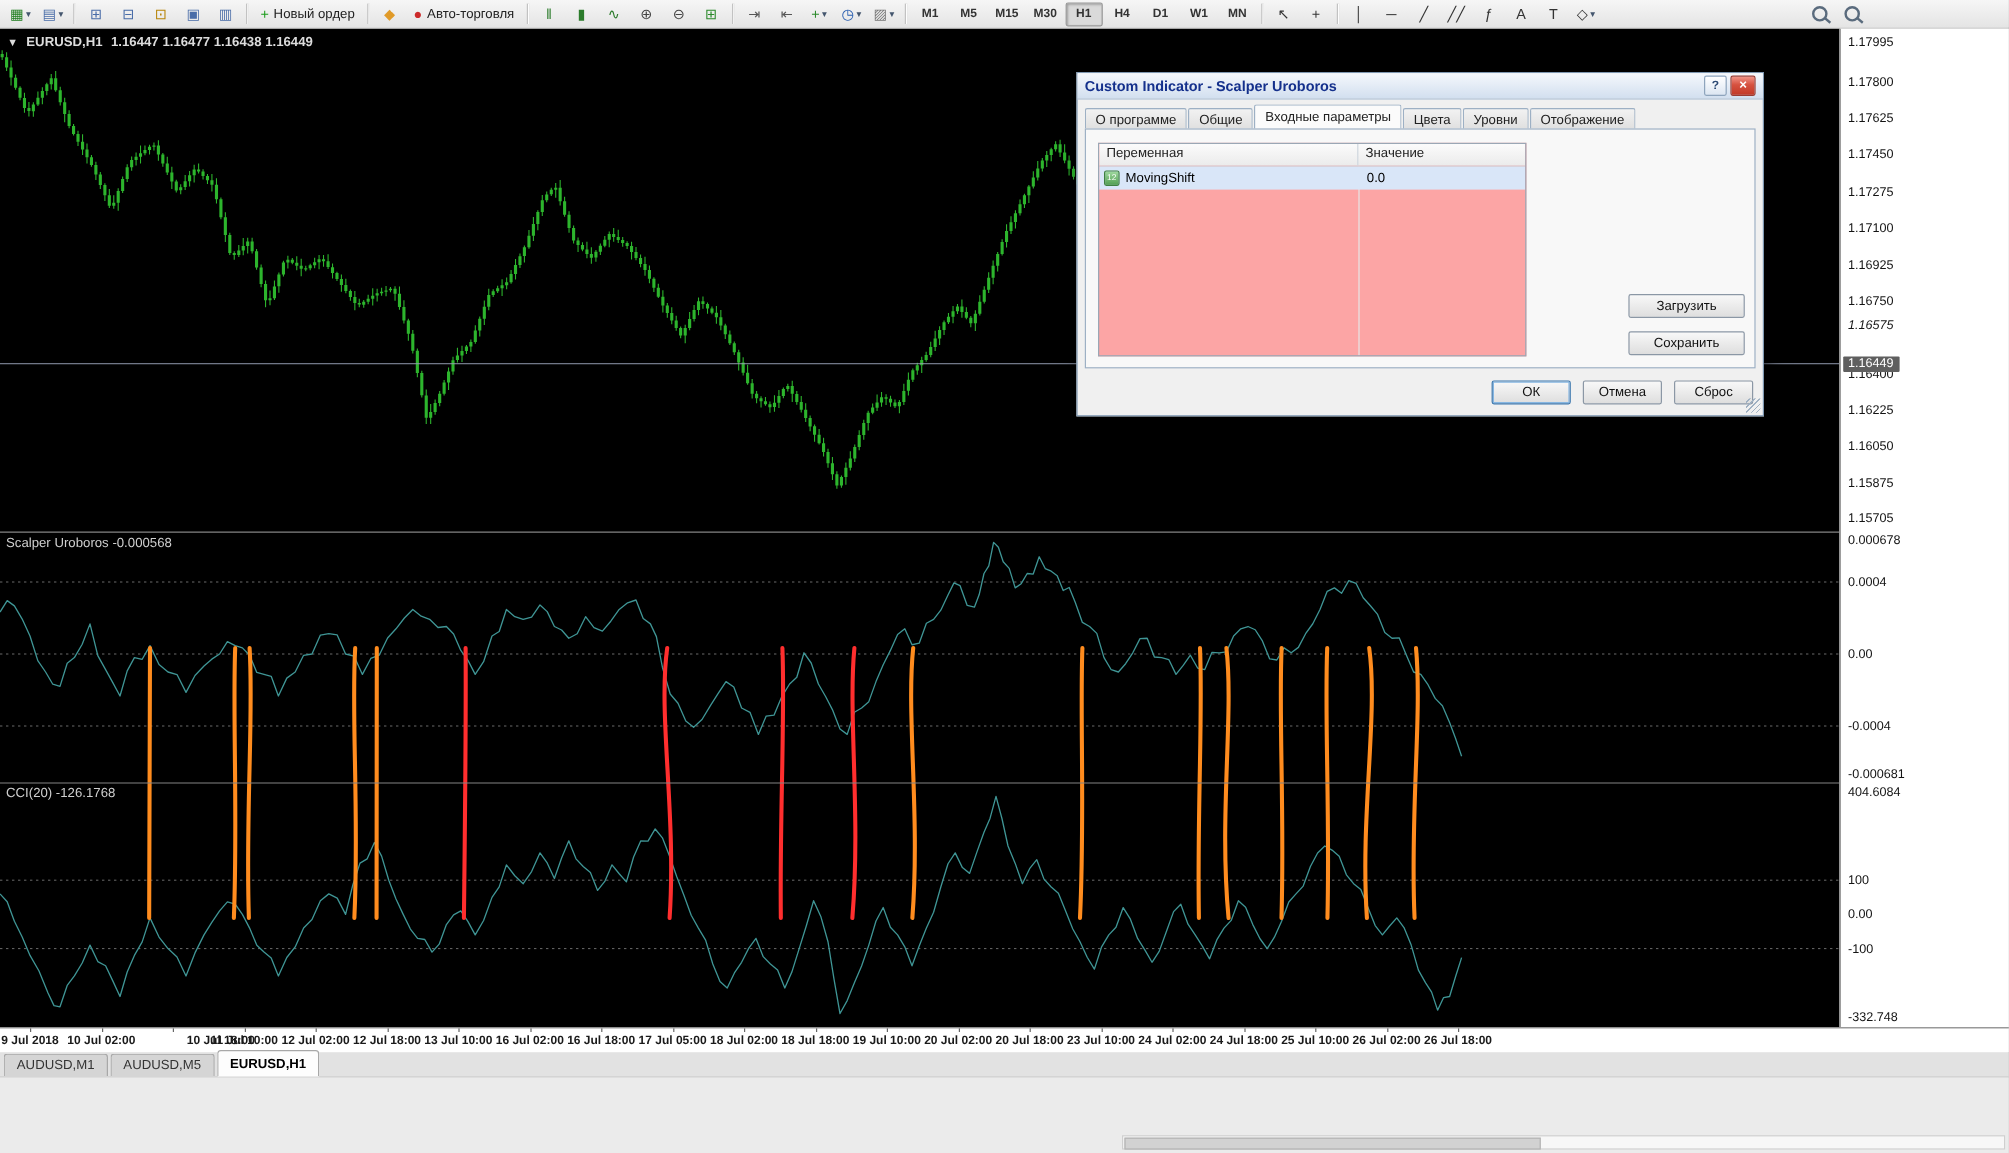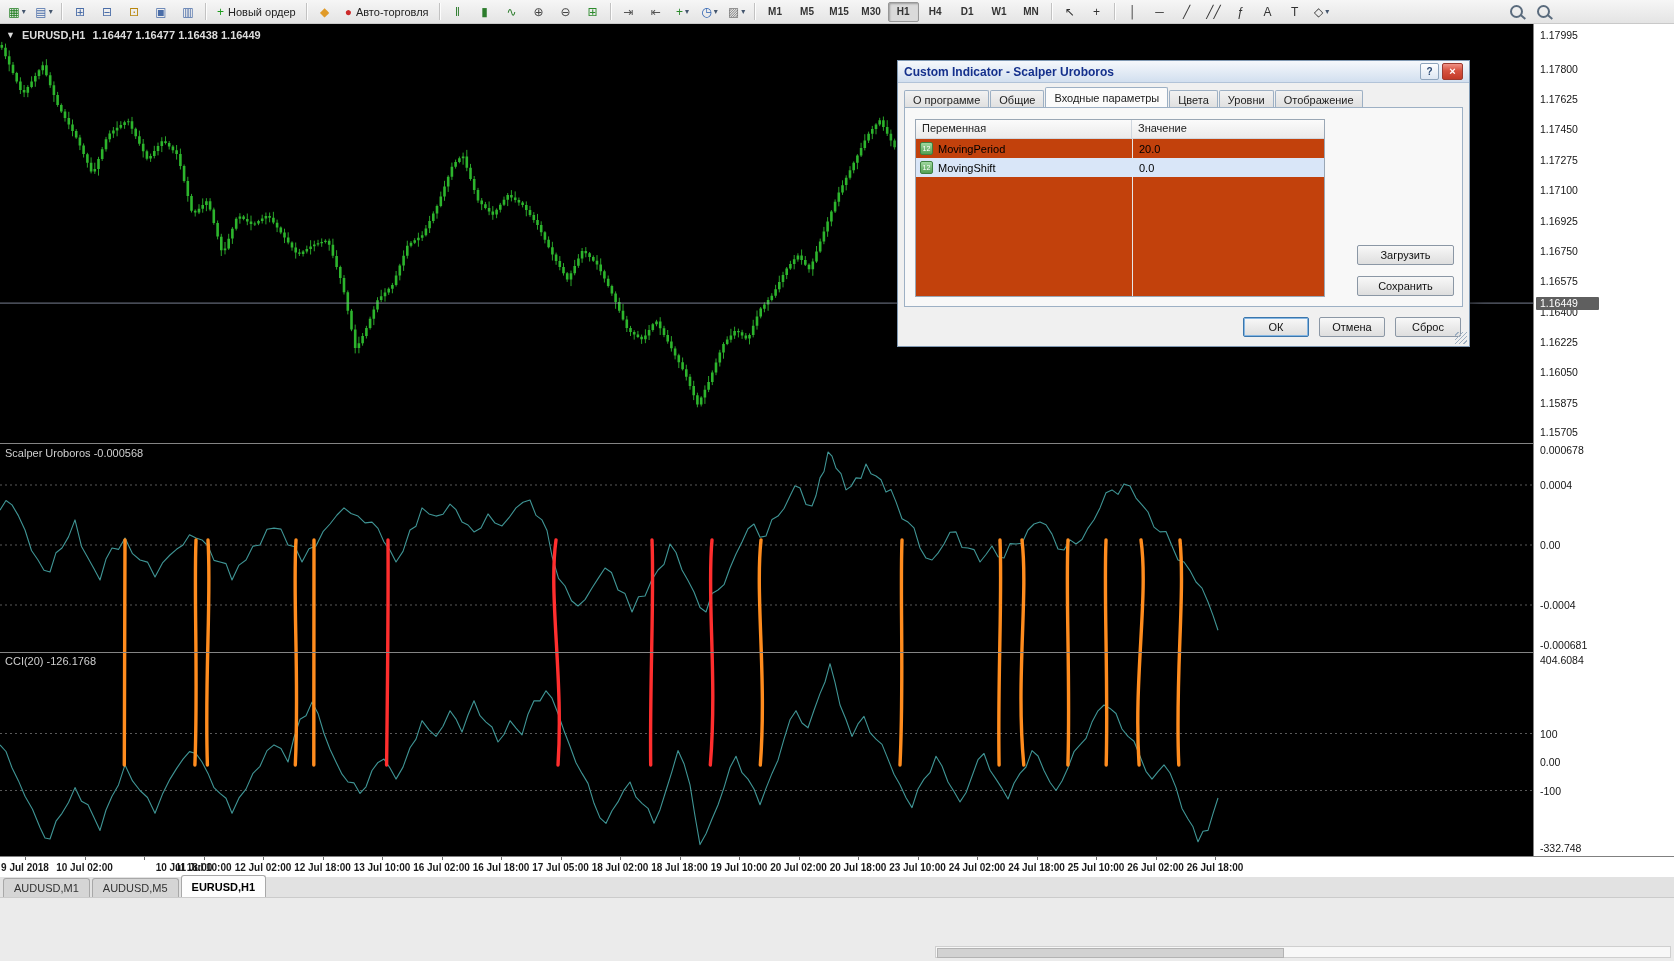--- a/index.html
+++ b/index.html
@@ -31,21 +31,21 @@
   #chart{position:absolute;left:0;top:0;}
   .chart-title{position:absolute;left:6px;top:5px;color:#dcdcdc;font-size:11px;font-weight:bold;
     display:flex;gap:7px;align-items:center;pointer-events:none;}
   .chart-title .tri{font-size:9px;}
   .ind-label{position:absolute;left:5px;color:#cfcfcf;font-size:11px;pointer-events:none;}
 
   
   .scale-col{position:absolute;left:1533px;top:24px;width:141px;height:832px;background:#ffffff;
     border-left:1px solid #858585;box-sizing:border-box;}
   .slabel{position:absolute;left:6px;font-size:10.5px;color:#141414;white-space:nowrap;}
-  .slabel.badge{background:#5f5f5f;color:#fff;left:2px;padding:0 21px 1px 4px;border-radius:1px;}
+  .slabel.badge{background:#5f5f5f;color:#fff;left:2px;padding:0 5px 1px 4px;border-radius:1px;}
 
   
   .time-axis{position:absolute;left:0;top:856px;width:1674px;height:21px;background:#fff;
     border-top:1px solid #808080;box-sizing:border-box;}
   .tick{position:absolute;top:0;width:1px;height:3px;background:#666;}
   .tlab{position:absolute;top:5px;transform:translateX(-50%);font-size:10px;font-weight:bold;
     color:#1a1a1a;white-space:nowrap;}
 
   
   .tabbar{position:absolute;left:0;top:877px;width:1674px;height:21px;background:#e2e2e2;
@@ -67,21 +67,21 @@
   .dlg-title-text{font-size:12px;font-weight:bold;color:#14308c;flex:1;}
   .dlg-help{width:17px;height:15px;border:1px solid #8ea4bc;background:linear-gradient(#fff,#dce6f2);
     border-radius:2px;font-size:10px;font-weight:bold;color:#2c4a74;display:inline-flex;align-items:center;justify-content:center;margin-right:3px;}
   .dlg-close{width:19px;height:15px;border:1px solid #9b3a30;background:linear-gradient(#f09286,#d6513f 45%,#c23a28);
     border-radius:2px;color:#fff;font-size:11px;font-weight:bold;display:inline-flex;align-items:center;justify-content:center;line-height:1;}
   .dlg-tabs{position:absolute;left:6px;top:27px;right:6px;height:20px;display:flex;align-items:flex-end;}
   .dlg-tab{height:17px;display:inline-flex;align-items:center;padding:0 8px;font-size:11px;color:#222;
     background:linear-gradient(#f2f2f2,#dfdfdf);border:1px solid #9db0c4;border-bottom:none;border-radius:2px 2px 0 0;margin-right:1px;}
   .dlg-tab.active{background:#fbfbfb;height:20px;}
   .dlg-page{position:absolute;left:6px;top:46px;right:6px;height:200px;background:#f8f8f8;border:1px solid #9db0c4;box-sizing:border-box;}
-  .dlg-table{position:absolute;left:10px;top:11px;width:410px;height:178px;background:#c2410c;border:1px solid #9aa7b5;box-sizing:border-box;overflow:hidden;}
+  .dlg-table{position:absolute;left:10px;top:11px;width:357px;height:178px;background:#fca5a5;border:1px solid #9aa7b5;box-sizing:border-box;overflow:hidden;}
   .dt-head{display:flex;height:19px;background:linear-gradient(#fbfbfb,#ebebeb);border-bottom:1px solid #cfd6de;box-sizing:border-box;}
   .dt-hcell{font-size:11px;color:#222;padding:2px 6px;box-sizing:border-box;}
   .dt-hcell.c1{width:216px;border-right:1px solid #cfd6de;}
   .dt-colsep{position:absolute;left:216px;top:19px;bottom:0;width:1px;background:#e6e6e6;}
   .dt-row{display:flex;height:19px;align-items:center;font-size:11px;color:#000;position:relative;}
   .dt-row.sel{background:#d9e6f8;}
   .dt-cell1{width:216px;display:flex;align-items:center;gap:5px;padding-left:4px;box-sizing:border-box;}
   .dt-cell2{padding-left:7px;}
   .p-icon{width:13px;height:13px;border-radius:2px;background:linear-gradient(#9fd89f,#53a053);
     border:1px solid #3e8040;color:#fff;font-size:7px;line-height:12px;text-align:center;flex:0 0 13px;box-sizing:border-box;}
@@ -288,21 +288,21 @@
 
   <div class="scale-col">
       <span class="slabel" style="top: 4.93895px;">1.17995</span>
       <span class="slabel" style="top: 38.7663px;">1.17800</span>
       <span class="slabel" style="top: 69.1242px;">1.17625</span>
       <span class="slabel" style="top: 99.4821px;">1.17450</span>
       <span class="slabel" style="top: 129.84px;">1.17275</span>
       <span class="slabel" style="top: 160.198px;">1.17100</span>
       <span class="slabel" style="top: 190.556px;">1.16925</span>
       <span class="slabel" style="top: 220.914px;">1.16750</span>
-      <span class="slabel" style="top: 251px;">1.16575</span>
+      <span class="slabel" style="top: 241px; font-style: italic;">1.16575</span>
       <span class="slabel" style="top: 281.629px;">1.16400</span>
       <span class="slabel" style="top: 311.987px;">1.16225</span>
       <span class="slabel" style="top: 342.345px;">1.16050</span>
       <span class="slabel" style="top: 372.703px;">1.15875</span>
       <span class="slabel" style="top: 402.194px;">1.15705</span>
       <span class="slabel badge" style="top: 273.129px;">1.16449</span>
       <span class="slabel" style="top: 420px;">0.000678</span>
       <span class="slabel" style="top: 455px;">0.0004</span>
       <span class="slabel" style="top: 515px;">0.00</span>
       <span class="slabel" style="top: 575px;">-0.0004</span>
@@ -386,27 +386,20 @@
         <span class="dlg-tab">Отображение</span>
       </div>
     <div class="dlg-page">
       <div class="dlg-table">
         <div class="dt-head">
           <div class="dt-hcell c1">Переменная</div>
           <div class="dt-hcell">Значение</div>
         </div>
         <div class="dt-colsep"></div>
         <div>
-            <div class="dt-row">
-              <div class="dt-cell1">
-                <span class="p-icon">12</span>
-                <span>MovingPeriod</span>
-              </div>
-              <div class="dt-cell2">20.0</div>
-            </div>
             <div class="dt-row sel">
               <div class="dt-cell1">
                 <span class="p-icon">12</span>
                 <span>MovingShift</span>
               </div>
               <div class="dt-cell2">0.0</div>
             </div>
           </div>
       </div>
       <button class="dlg-btn b-load">Загрузить</button>

